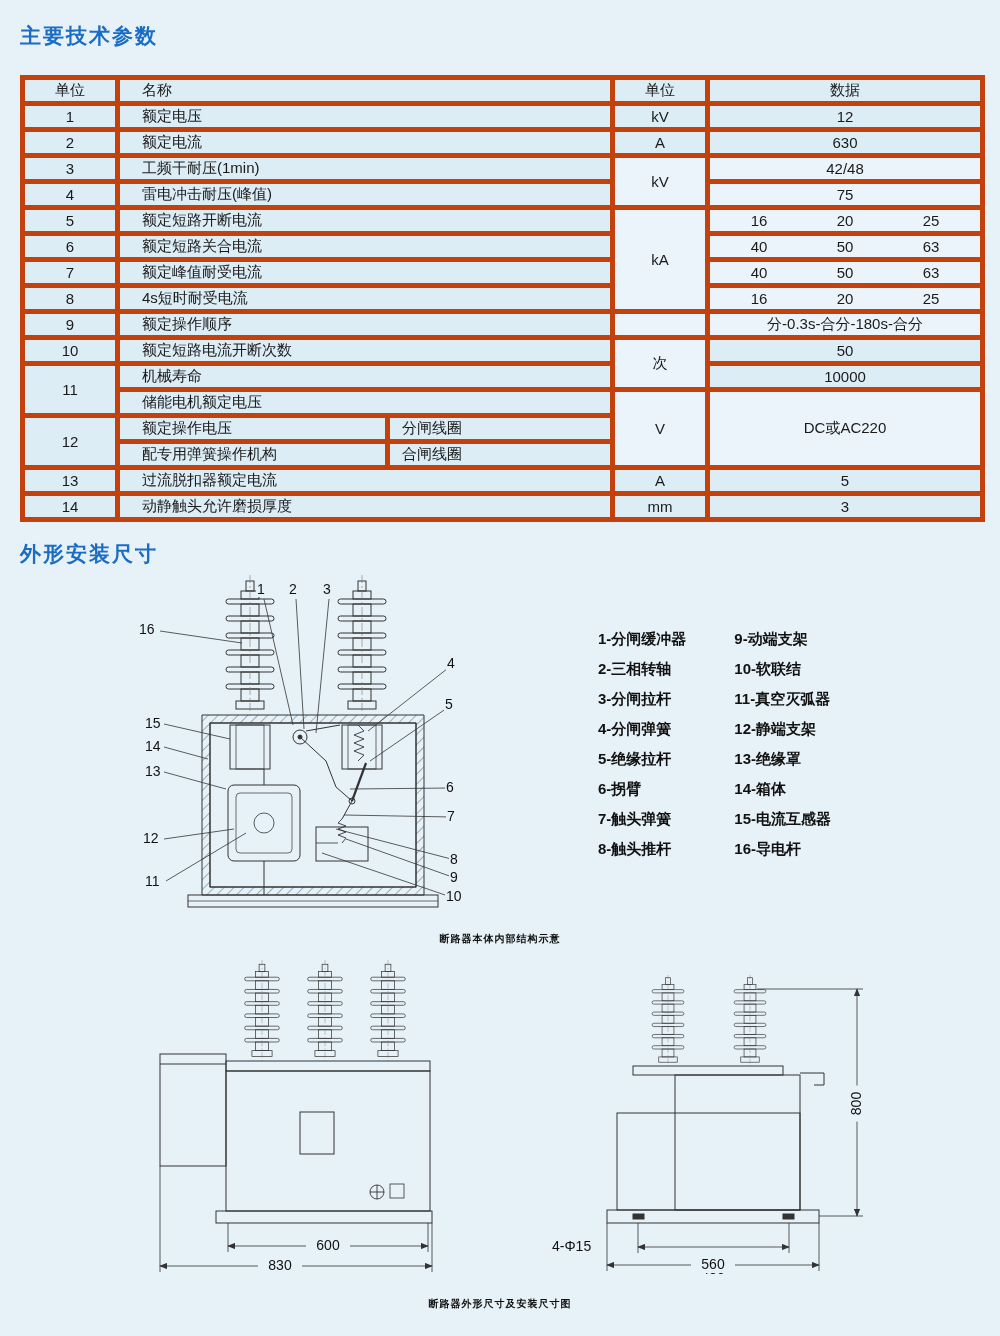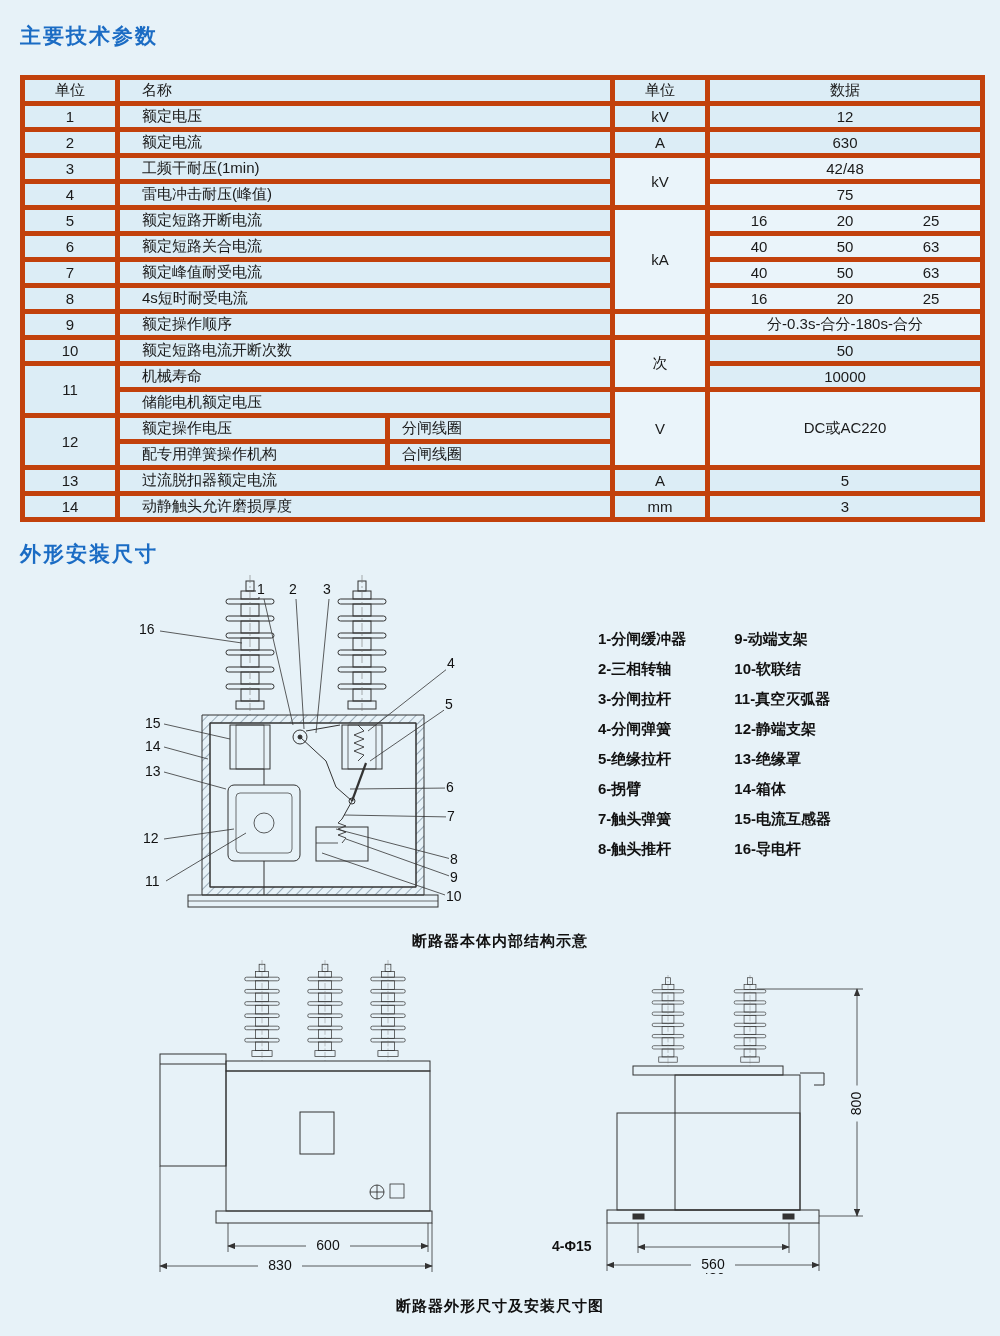--- a/index.html
+++ b/index.html
@@ -28,33 +28,33 @@
   .triple { display:flex; justify-content:space-around; align-items:center; }
   
   .diag { position:absolute; }
   .diag svg { position:absolute; left:0; top:0; }
   .co {
     position:absolute; font-size:14px; color:#111; line-height:16px;
     background:#e7f2f8; padding:0 1px;
   }
   .caption {
     position:absolute; left:500px; transform:translateX(-50%);
-    font-size:15px; font-weight:bold; color:#111; white-space:nowrap; letter-spacing:1px;
+    font-size:10px; font-weight:bold; color:#111; white-space:nowrap; letter-spacing:1px;
   }
   .legend {
     position:absolute; left:598px; top:630px;
     display:grid; grid-template-rows:repeat(8,30px); grid-auto-flow:column;
     column-gap:48px; font-size:15px; font-weight:600; color:#111; white-space:nowrap;
   }
   .dim {
     position:absolute; font-size:14px; color:#111; width:44px; text-align:center;
     background:#e7f2f8; line-height:17px;
   }
   .dim.rot { transform:rotate(-90deg); width:36px; }
-  .holes-label { position:absolute; font-size:14px; color:#111; background:#e7f2f8;font-weight:bold; }
+  .holes-label { position:absolute; font-size:14px; color:#111; background:#e7f2f8; }
 </style>
 </head>
 <body>
 
 <div class="title" style="top:22px">主要技术参数</div>
 
 <table id="params-table">
   <colgroup>
     <col style="width:95px">
       <col style="width:270px">

